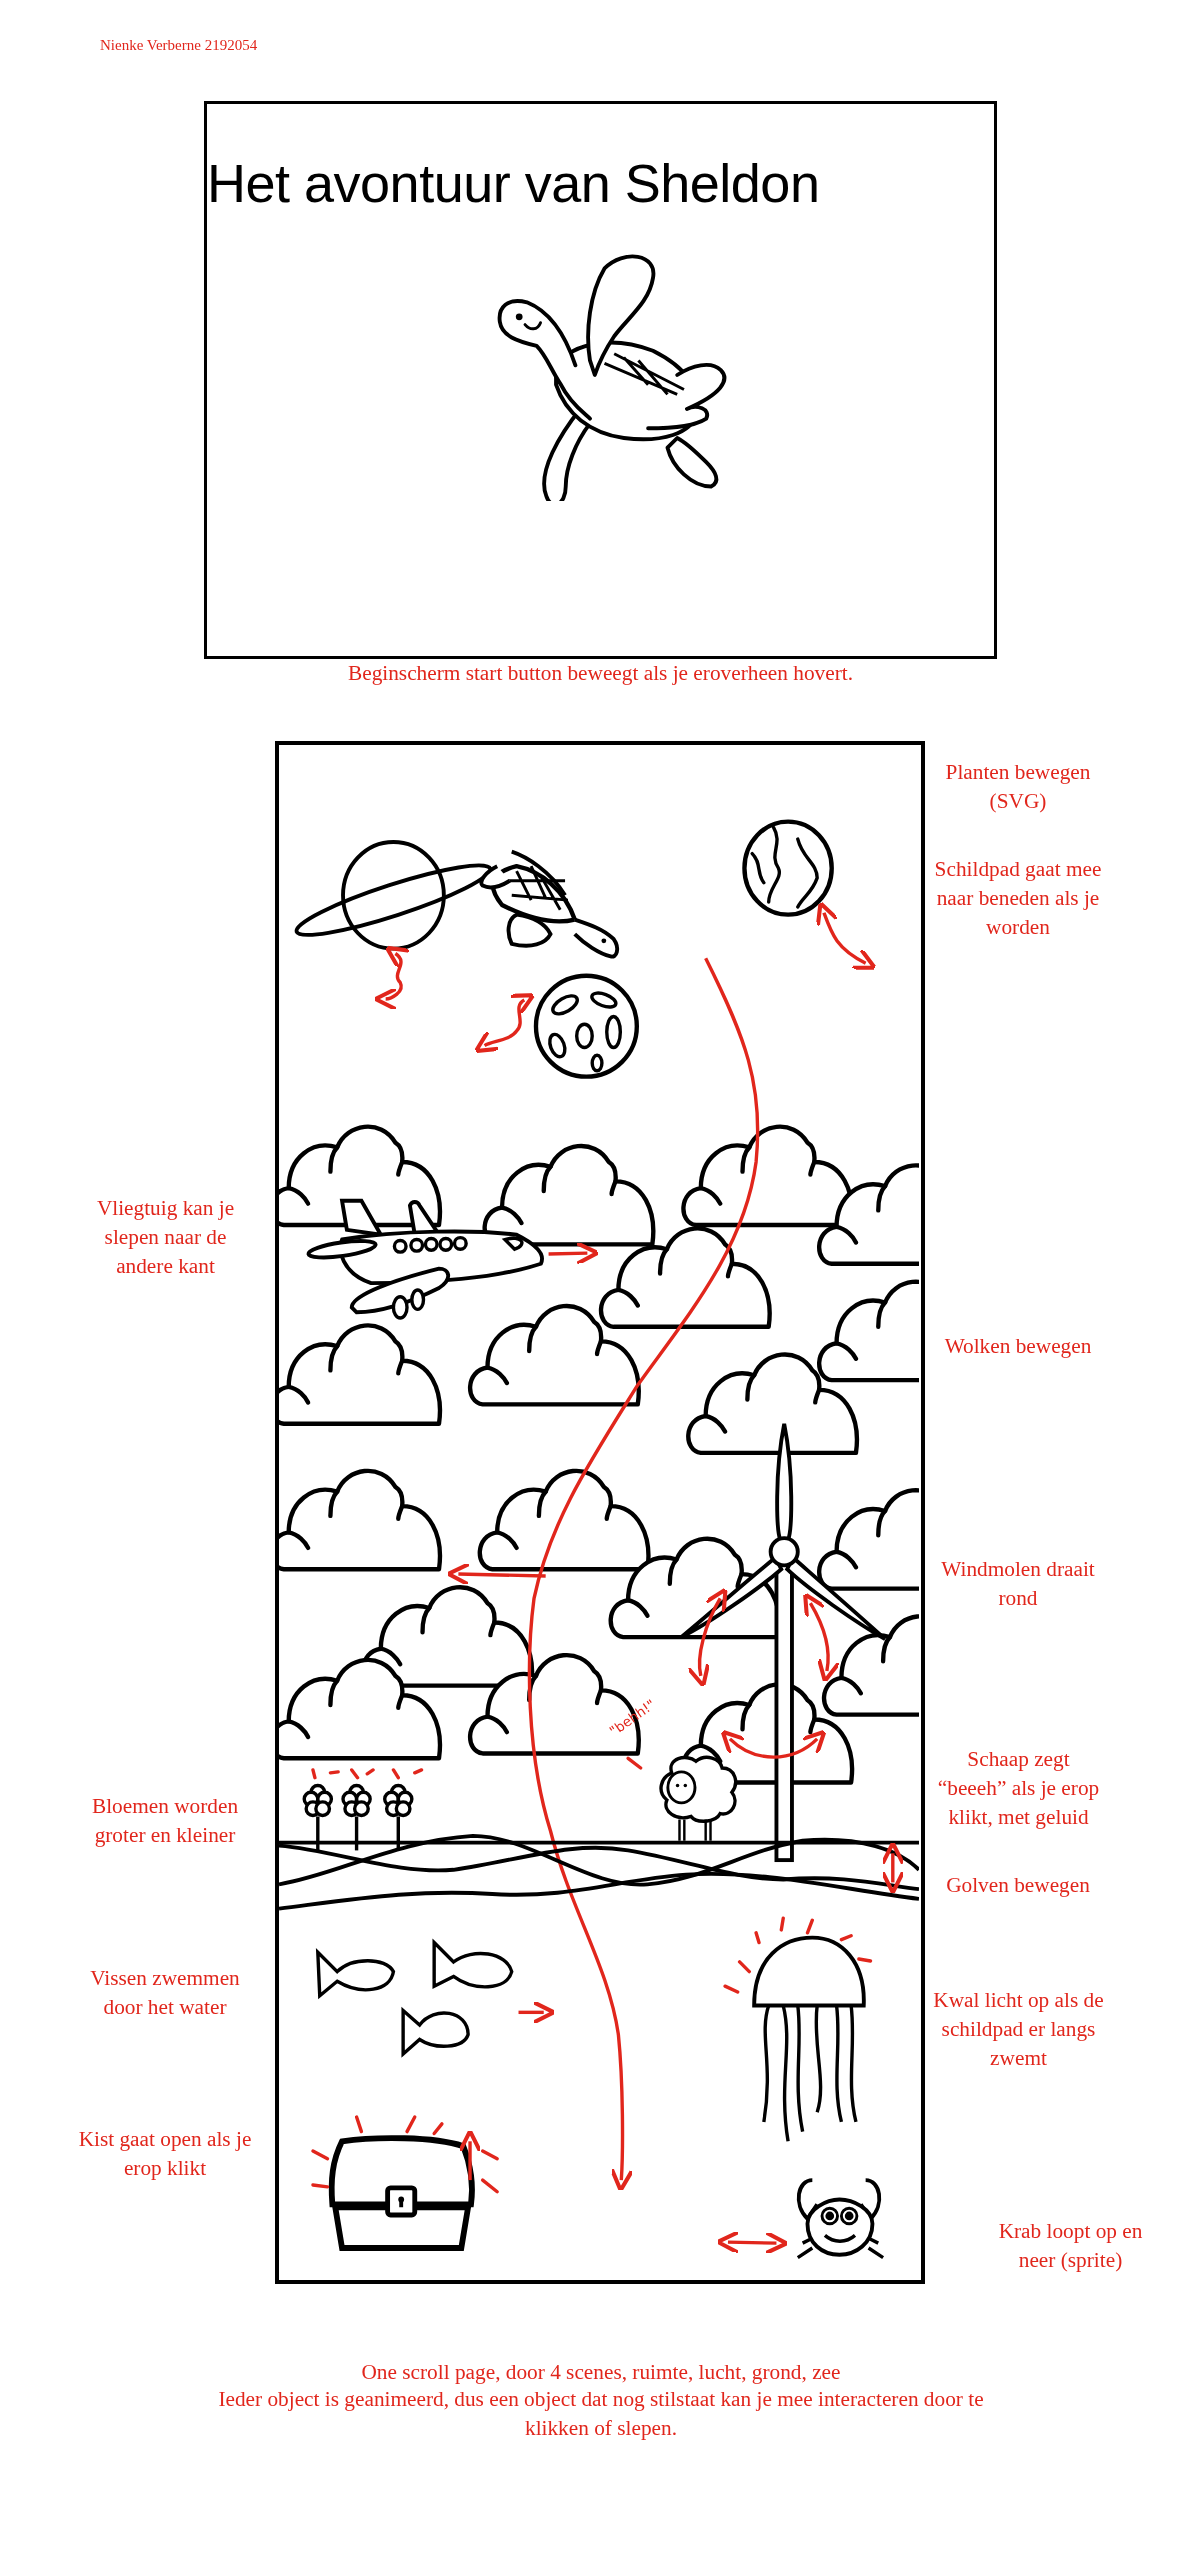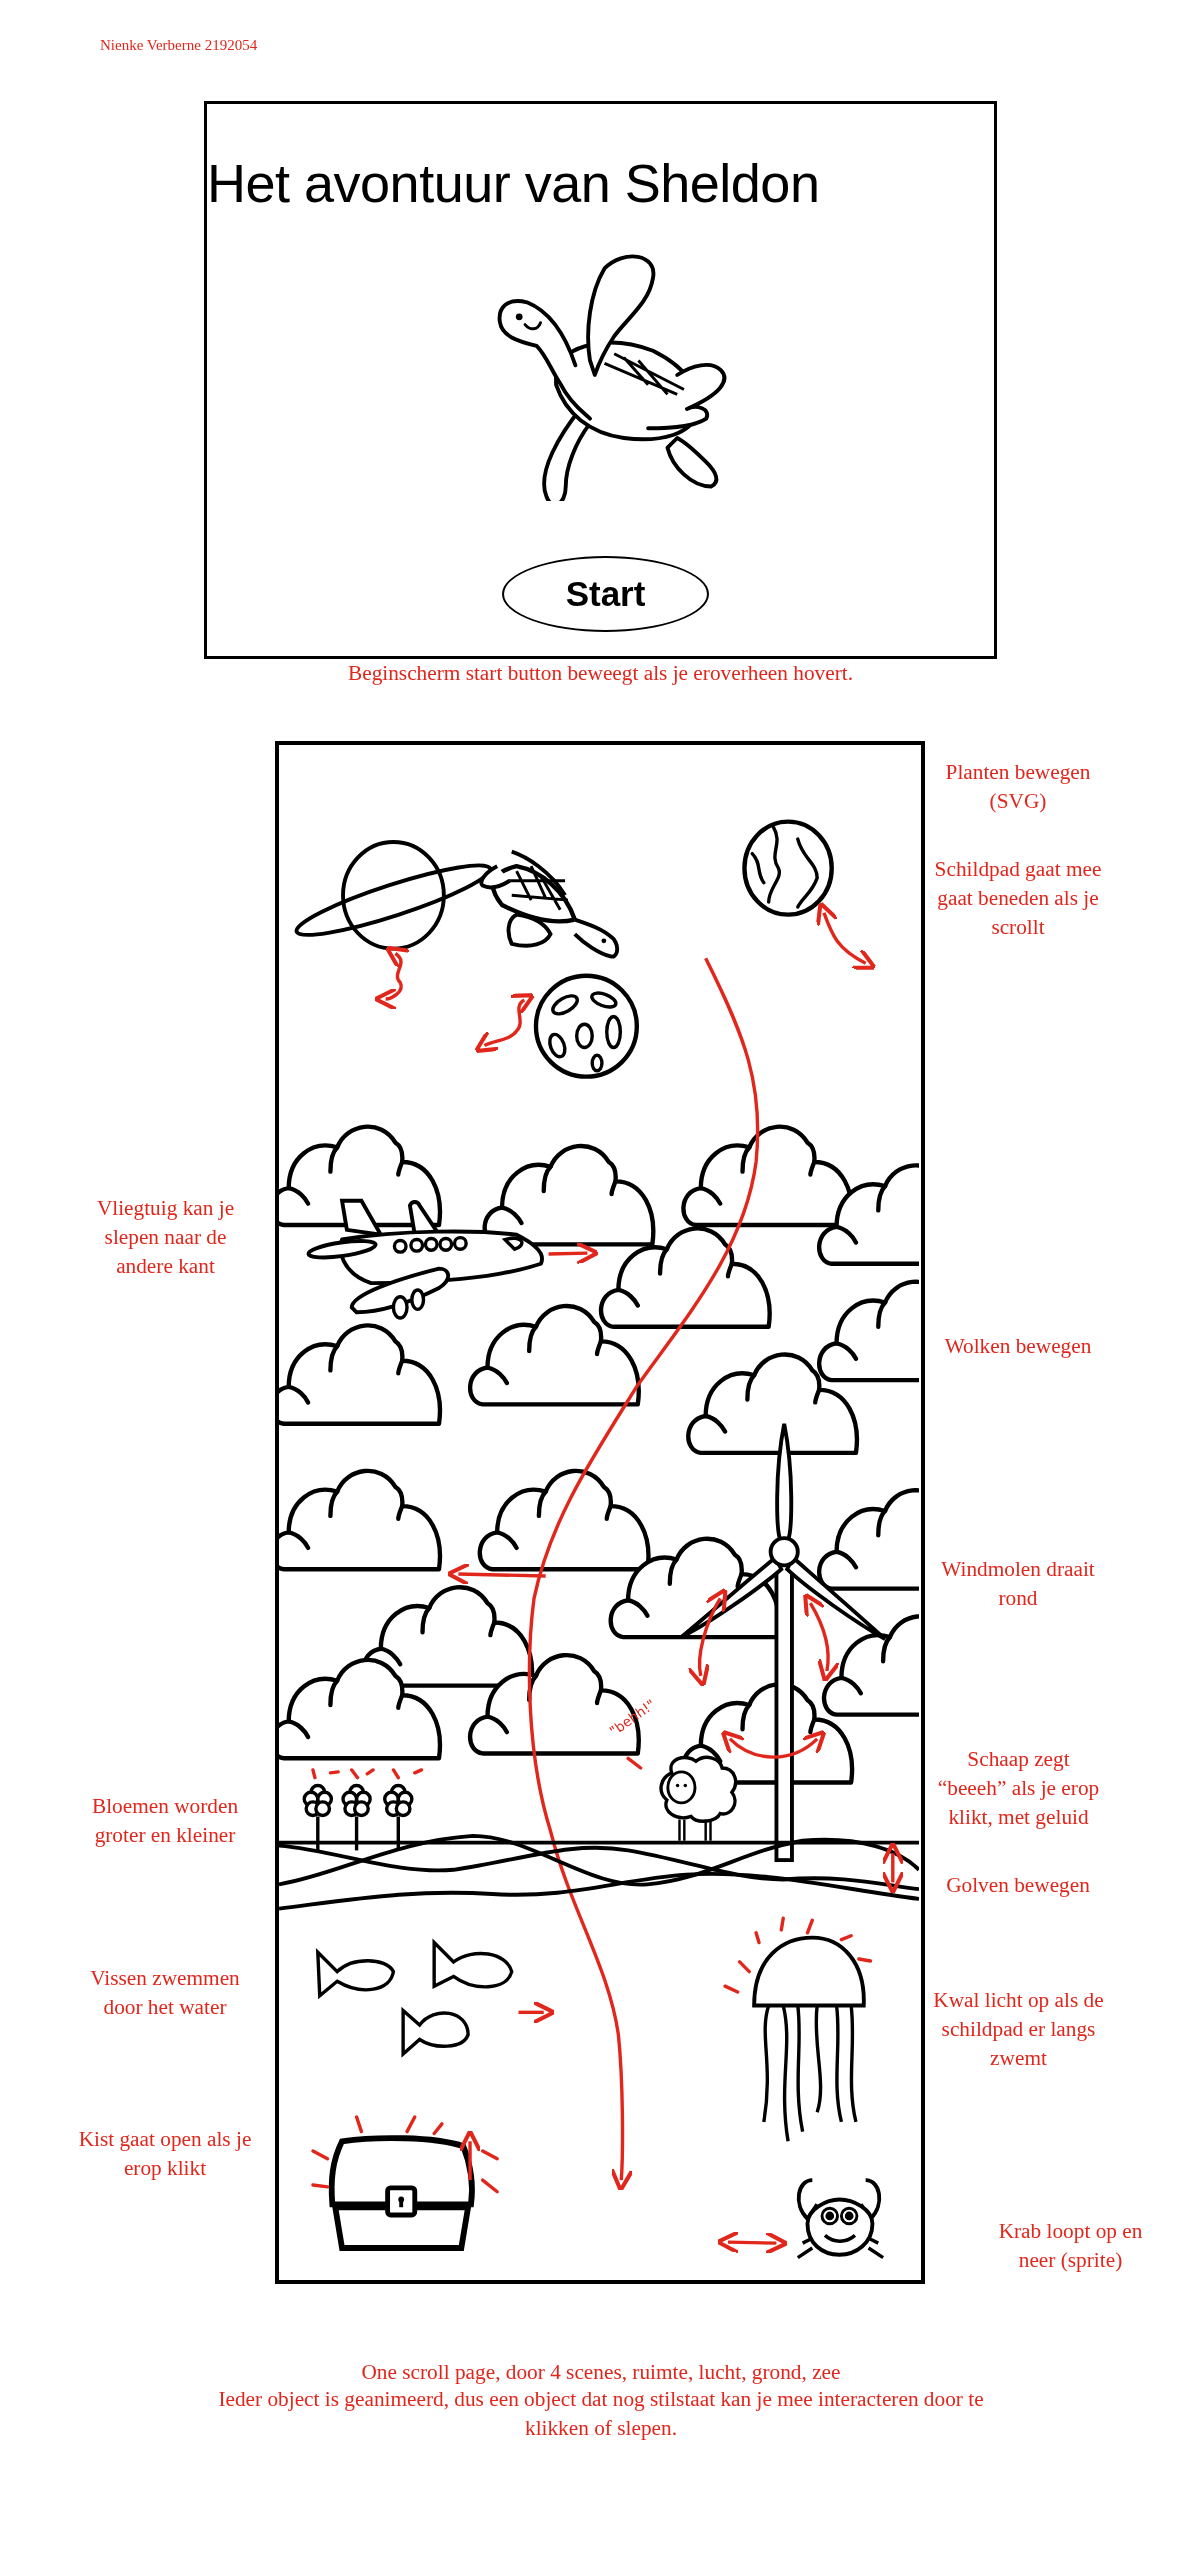--- a/index.html
+++ b/index.html
@@ -26,21 +26,20 @@
       <path d="M245,205 C250,225 270,245 290,245 C300,240 295,230 285,220 C275,210 265,200 255,195 Z"></path>
       <path d="M130,120 C150,95 190,90 230,105 C260,120 280,140 275,170 C270,190 240,200 200,195 C165,190 140,170 130,140 Z"></path>
       <path d="M225,185 C240,185 270,185 285,175 C290,165 275,160 265,165 C300,150 310,135 300,125 C290,115 270,120 255,130"></path>
       <path d="M150,120 C140,90 125,65 100,55 C80,50 70,60 72,75 C74,90 90,95 110,100 C120,110 125,125 135,140 C145,160 160,170 165,175"></path>
       <path d="M165,115 C160,85 165,45 180,20 C200,0 235,5 230,30 C226,55 205,70 190,90 C180,105 175,115 170,130 Z"></path>
     </g>
     <circle cx="92" cy="70" r="3.5" fill="#000"></circle>
     <path d="M98,78 C103,84 111,84 114,76" fill="none" stroke="#000" stroke-width="3" stroke-linecap="round"></path>
     <path d="M180,118 L255,150 M190,108 L262,145 M200,112 L225,140 M215,115 L245,150" stroke="#000" stroke-width="3" fill="none"></path>
   </svg>
-  <div class="start-btn">Start</div>
 </div>
 <div class="note" style="left:242px;top:659px;width:717px;">Beginscherm start button beweegt als je eroverheen hovert.</div>
 
 <div class="scroll-frame">
   <svg class="scene-svg" viewBox="0 0 660 1582" xmlns="http://www.w3.org/2000/svg">
     <defs>
       <g id="cloud">
         <path d="M10,110 C-8,108 -8,75 15,72 C15,40 40,22 65,30 C75,5 110,0 125,25 C130,28 133,35 132,45 C160,45 175,75 170,110 Z" fill="#fff" stroke="#000" stroke-width="4.5" stroke-linejoin="round"></path>
         <path d="M15,72 C25,74 32,82 35,88 M65,30 C60,35 58,45 58,55 M132,45 C130,50 128,55 128,58" fill="none" stroke="#000" stroke-width="4.5" stroke-linecap="round"></path>
       </g>
@@ -212,21 +211,21 @@
       <circle cx="58" cy="52" r="8" fill="#fff" stroke="#000" stroke-width="3"></circle>
         <circle cx="58" cy="52" r="4.5" fill="#000"></circle>
       <path d="M33,72 C42,80 55,80 64,72" fill="none" stroke="#000" stroke-width="3.5"></path>
       <path d="M10,80 L20,75 M5,95 L20,85 M88,80 L78,75 M93,95 L78,85" stroke="#000" stroke-width="3.5"></path>
     </g>
     <path d="M463,1544 L513,1545" fill="none" stroke="#e1261c" stroke-width="3.5" marker-start="url(#arrowhead)" marker-end="url(#arrowhead)"></path>
   </svg>
 </div>
 
 <div class="note" style="left:921px;top:758px;width:194px;">Planten bewegen (SVG)</div>
-<div class="note" style="left:921px;top:855px;width:194px;">Schildpad gaat mee gaat beneden als je scrollt</div>
+<div class="note" style="left:921px;top:855px;width:194px;">Schildpad gaat mee naar beneden als je worden</div>
 <div class="note" style="left:921px;top:1332px;width:194px;">Wolken bewegen</div>
 <div class="note" style="left:921px;top:1555px;width:194px;">Windmolen draait rond</div>
 <div class="note" style="left:931px;top:1745px;width:175px;">Schaap zegt “beeeh” als je erop klikt, met geluid</div>
 <div class="note" style="left:921px;top:1871px;width:194px;">Golven bewegen</div>
 <div class="note" style="left:931px;top:1986px;width:175px;">Kwal licht op als de schildpad er langs zwemt</div>
 <div class="note" style="left:983px;top:2201px;width:175px;margin-top:16px;">Krab loopt op en neer (sprite)</div>
 
 <div class="note" style="left:78px;top:1194px;width:175px;">Vliegtuig kan je slepen naar de andere kant</div>
 <div class="note" style="left:73px;top:1792px;width:184px;">Bloemen worden groter en kleiner</div>
 <div class="note" style="left:73px;top:1964px;width:184px;">Vissen zwemmen door het water</div>

